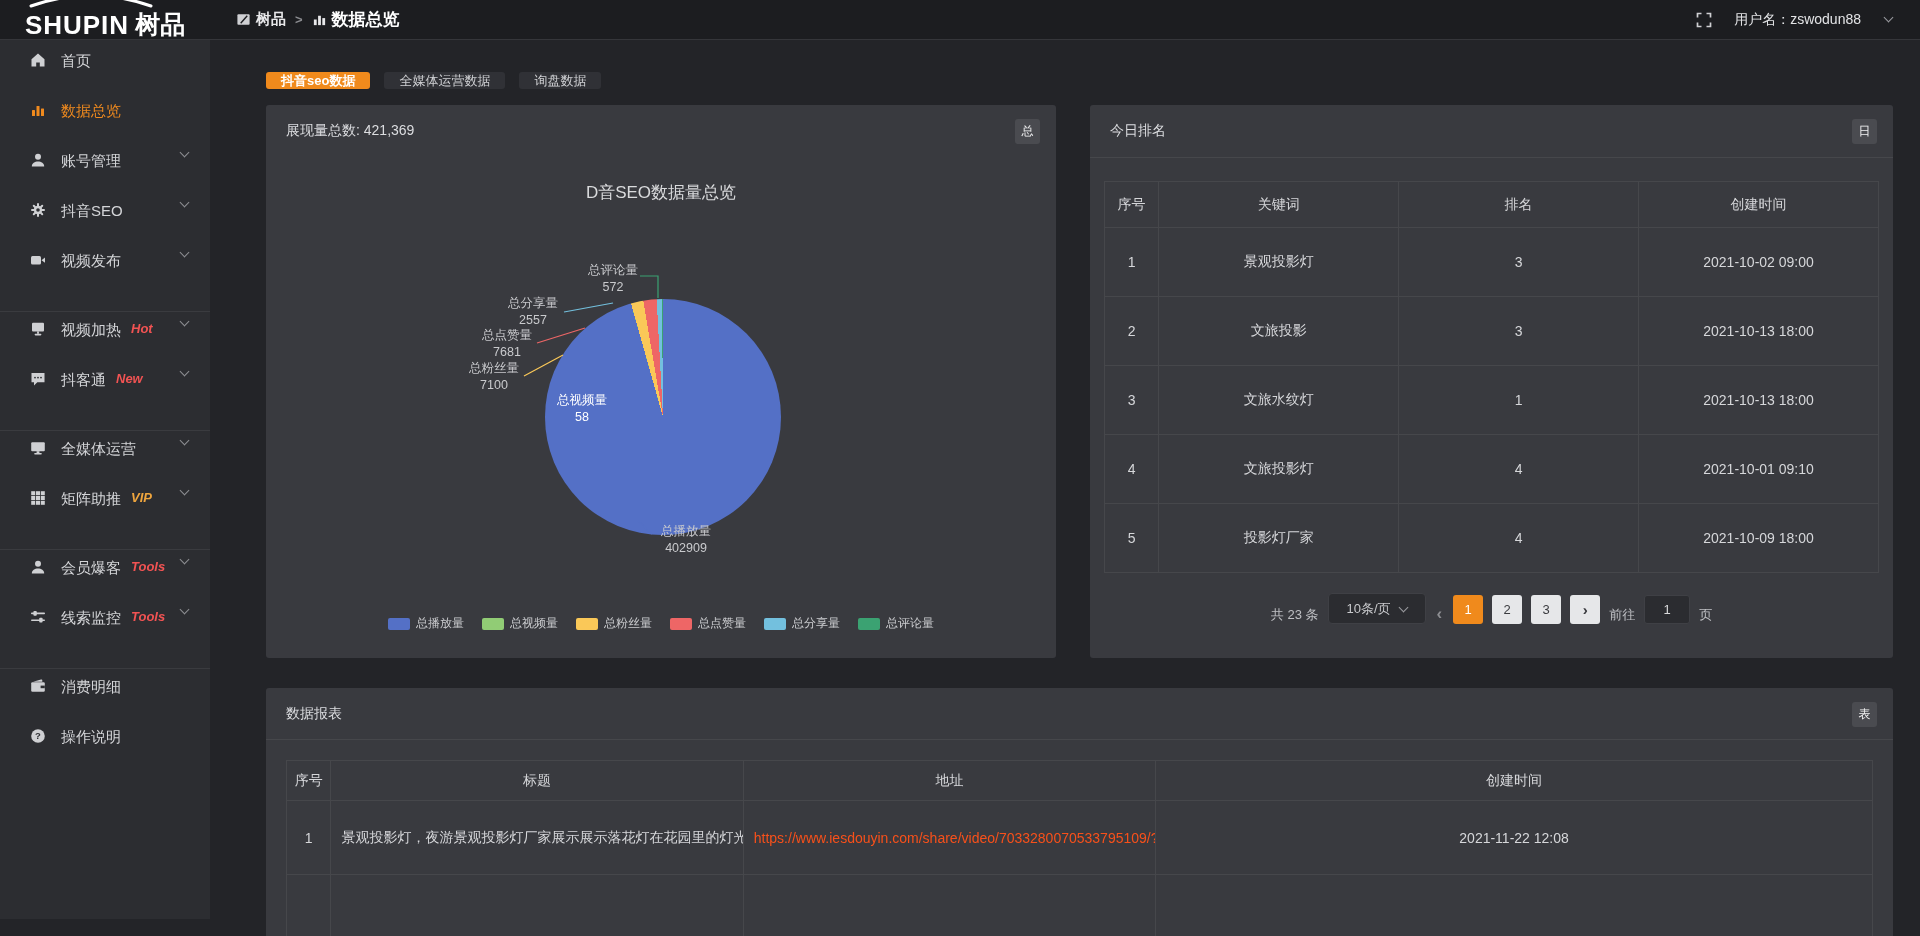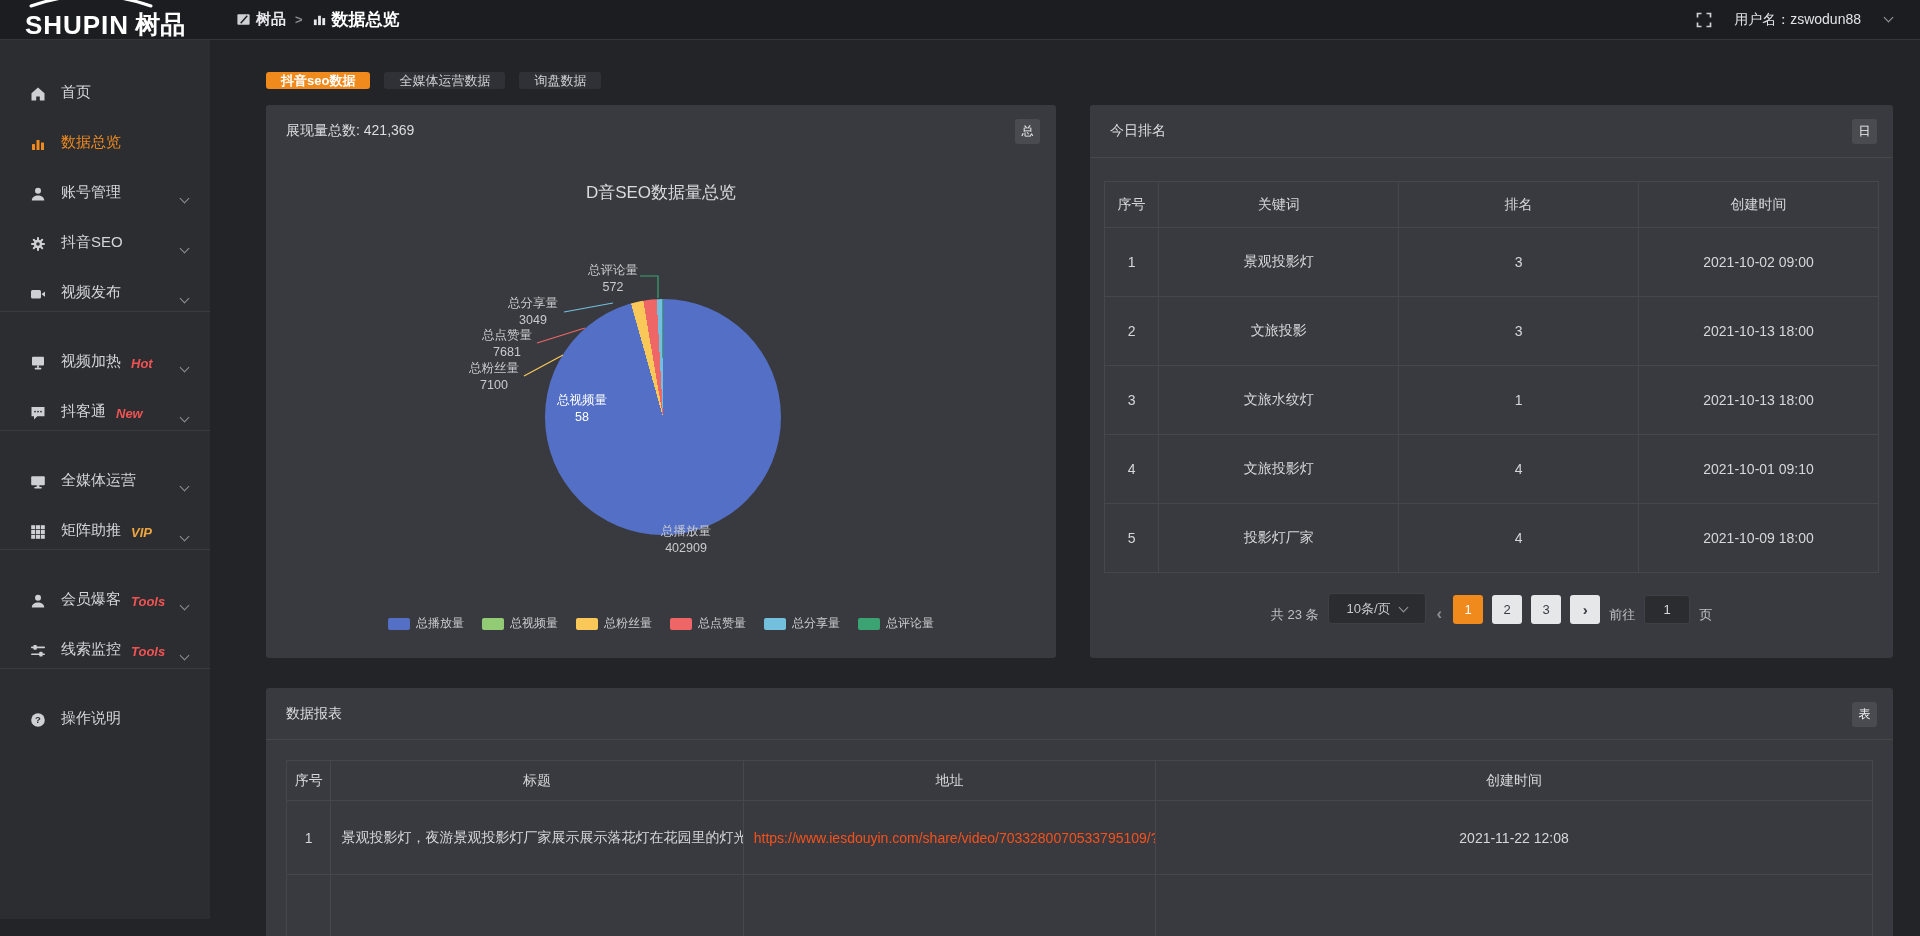--- a/index.html
+++ b/index.html
@@ -20,21 +20,21 @@
   .bc-current { font-size:17px; color:#ffffff; font-weight:bold; display:flex; align-items:center; gap:5px; }
   .topbar-right { margin-left:auto; display:flex; align-items:center; gap:22px; padding-right:28px; }
   .fullscreen-btn { color:#cfd0d3; display:flex; cursor:pointer; }
   .user-box { display:flex; align-items:center; gap:24px; font-size:14px; color:#e3e4e6; cursor:pointer; }
   .caret-down { width:7px; height:7px; border-right:1.5px solid #9a9b9f; border-bottom:1.5px solid #9a9b9f;
     transform:rotate(45deg); margin-top:-4px; }
 
   
   .layout { display:flex; height:879px; }
   .sidebar { width:210px; background:#2c2d31; padding-top:12px; flex-shrink:0; }
-  .side-item { height:50px; display:flex; align-items:flex-end; padding:0 22px 0 30px;
+  .side-item { height:50px; display:flex; align-items:flex-start; padding:0 22px 0 30px;
     font-size:15px; color:#d4d5d8; cursor:pointer; position:relative; }
   .side-item .s-icon { width:17px; display:flex; margin-right:14px; color:#cfd0d3; }
   .side-item.active { color:#f08a1e; }
   .side-item.active .s-icon { color:#f08a1e; }
   .side-badge { margin-left:10px; font-size:13px; font-weight:bold; font-style:italic; }
   .side-arrow { margin-left:auto; width:7px; height:7px; border-right:1.5px solid #8e8f93;
     border-bottom:1.5px solid #8e8f93; transform:rotate(45deg); margin-top:-3px; }
   .side-divider { height:1px; background:#3a3b3f; margin:9px 0; }
 
   .main { flex:1; padding:0 27px 0 56px; }
@@ -304,20 +304,32 @@
           </svg>
         </span>
       <span>线索监控</span>
       <span class="side-badge" style="color: rgb(241, 83, 83);">Tools</span>
       <span class="side-arrow"></span>
     </div>
     <div class="side-divider"></div>
     <div class="side-item">
       <span class="s-icon">
           <svg width="16" height="16" viewBox="0 0 16 16">
+            <g fill="currentColor">
+              <path d="M3 3.8 11 1.6a1 1 0 0 1 1.3 1v1.2H3z"></path>
+              <rect x="1.2" y="4.2" width="13.6" height="9.6" rx="1.2"></rect>
+              <rect x="10.6" y="7.6" width="4.2" height="2.6" fill="#2c2d31"></rect>
+            </g>
+          </svg>
+        </span>
+      <span>消费明细</span>
+    </div>
+    <div class="side-item">
+      <span class="s-icon">
+          <svg width="16" height="16" viewBox="0 0 16 16">
             <circle cx="8" cy="8" r="6.8" fill="currentColor"></circle>
             <text x="8" y="11.2" text-anchor="middle" font-size="9.5" font-weight="bold" fill="#2c2d31">?</text>
           </svg>
         </span>
       <span>操作说明</span>
     </div>
   </div>
 
   <div class="main">
 
@@ -343,21 +355,21 @@
           <polyline points="297,250 258,271" style="stroke: rgb(250, 200, 88);"></polyline>
           <polyline points="372,416 386,429" style="stroke: rgb(84, 112, 198);"></polyline>
         </svg>
 
         <div class="pie-label" style="left:318px; top:157px; width:58px;">
           <div>总评论量</div>
             <div>572</div>
         </div>
         <div class="pie-label" style="left:238px; top:190px; width:58px;">
           <div>总分享量</div>
-            <div>3049</div>
+            <div>2557</div>
         </div>
         <div class="pie-label" style="left:212px; top:222px; width:58px;">
           <div>总点赞量</div>
             <div>7681</div>
         </div>
         <div class="pie-label" style="left:199px; top:255px; width:58px;">
           <div>总粉丝量</div>
             <div>7100</div>
         </div>
         <div class="pie-label inside" style="left:286px; top:287px; width:60px;">

